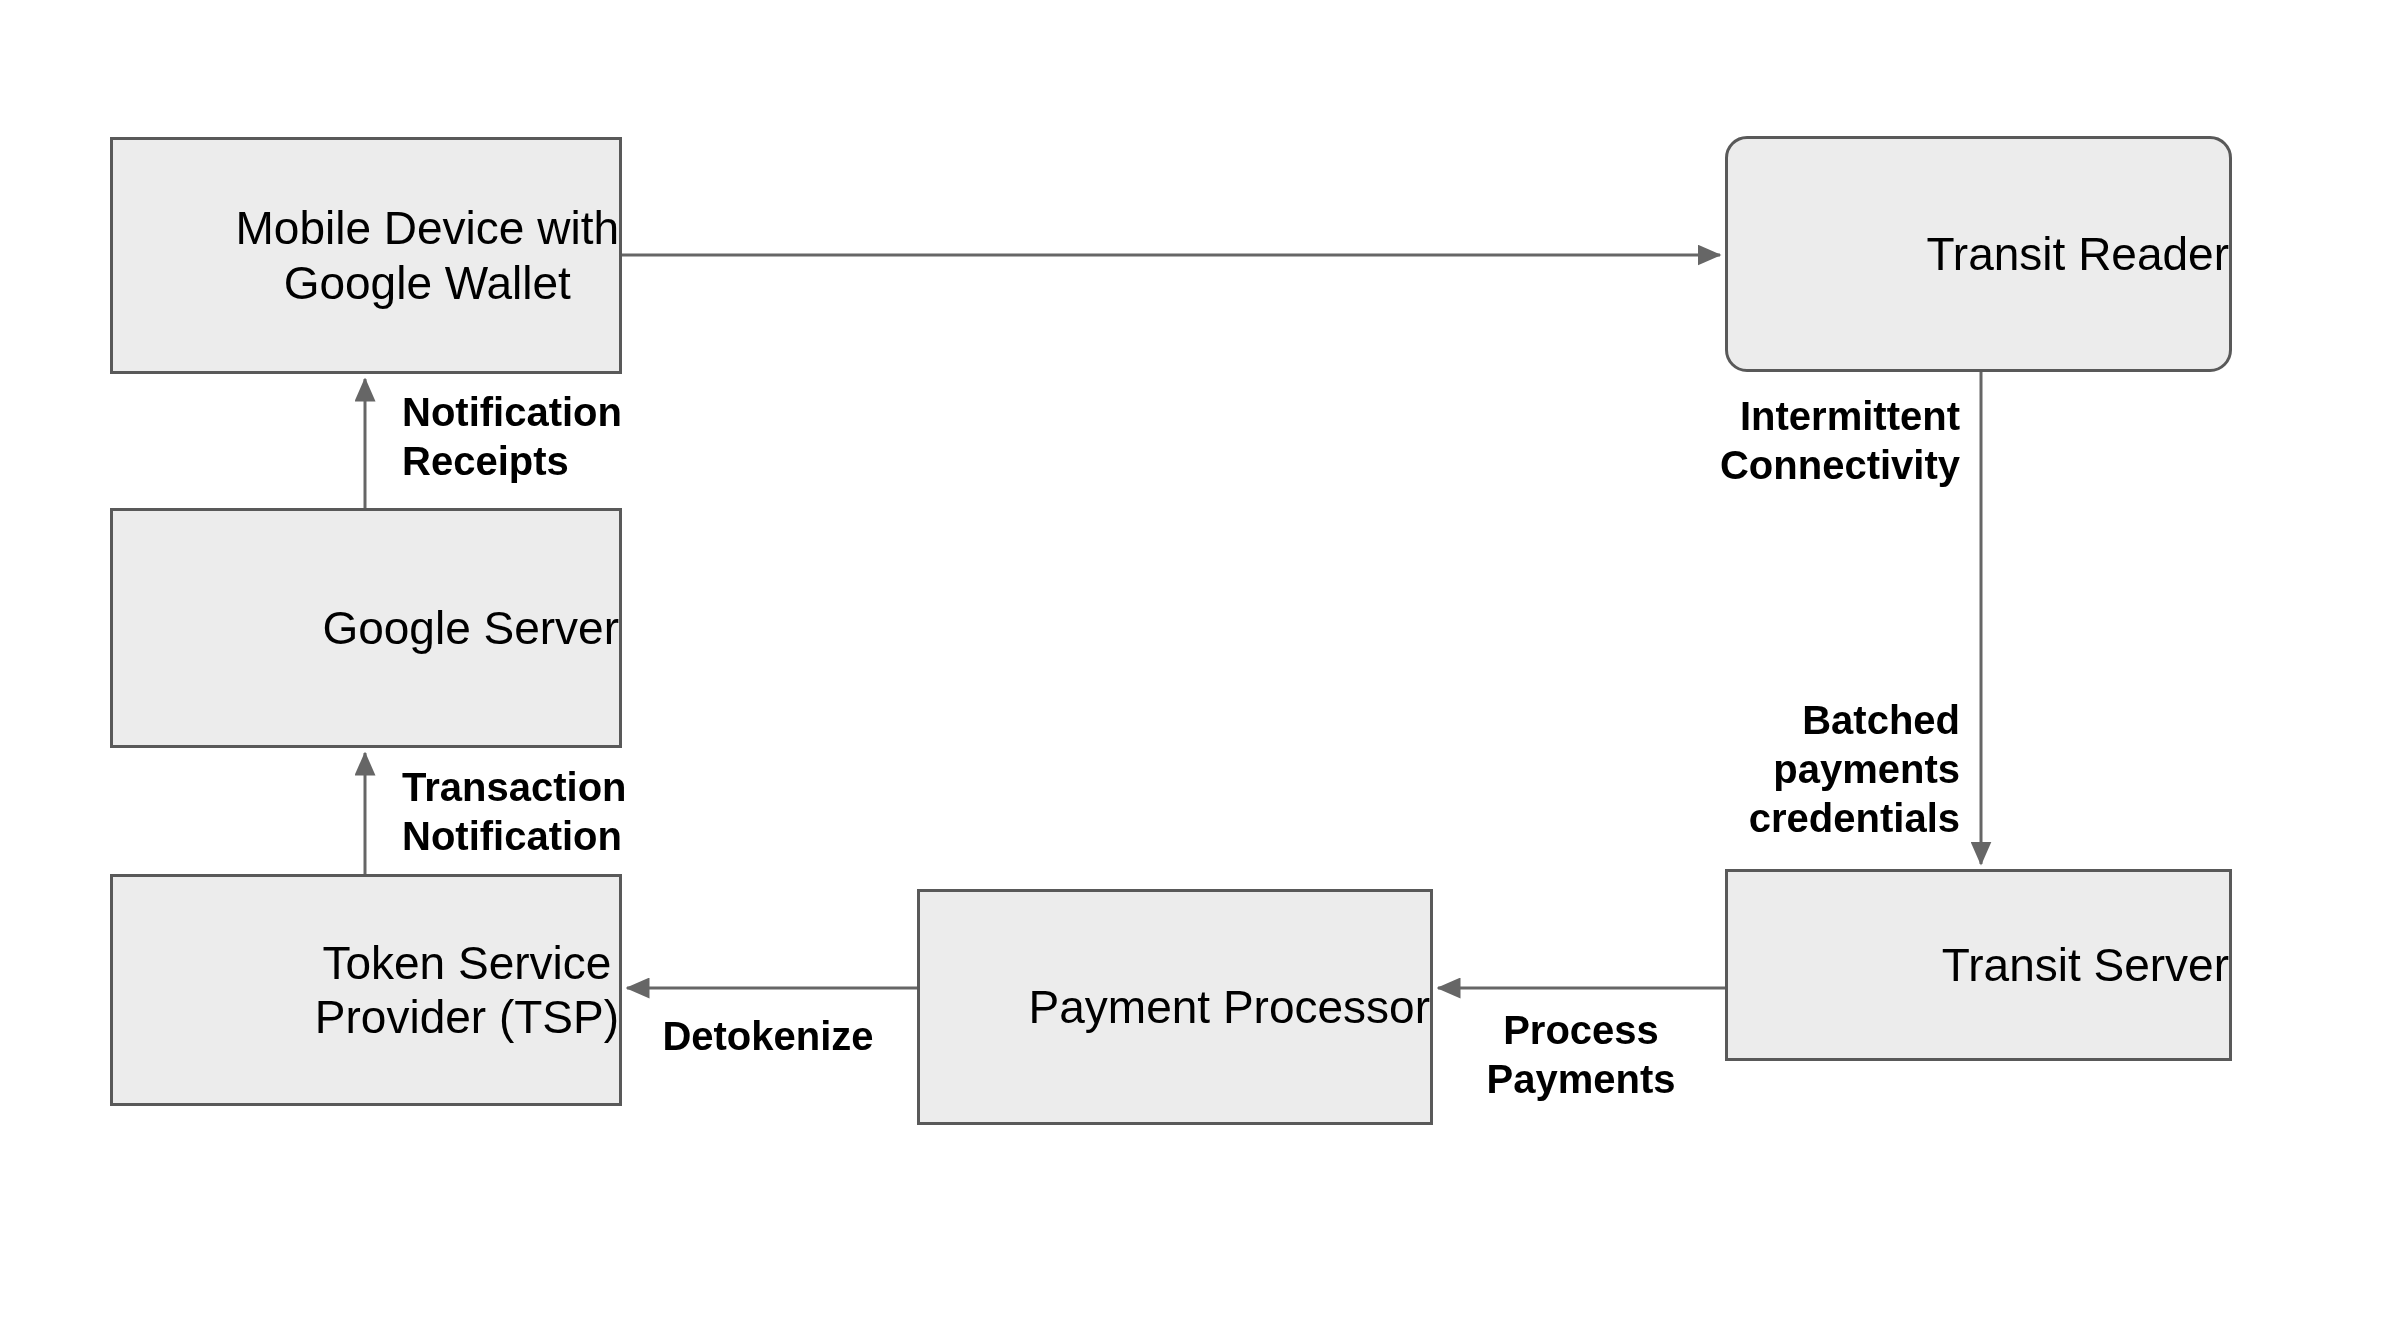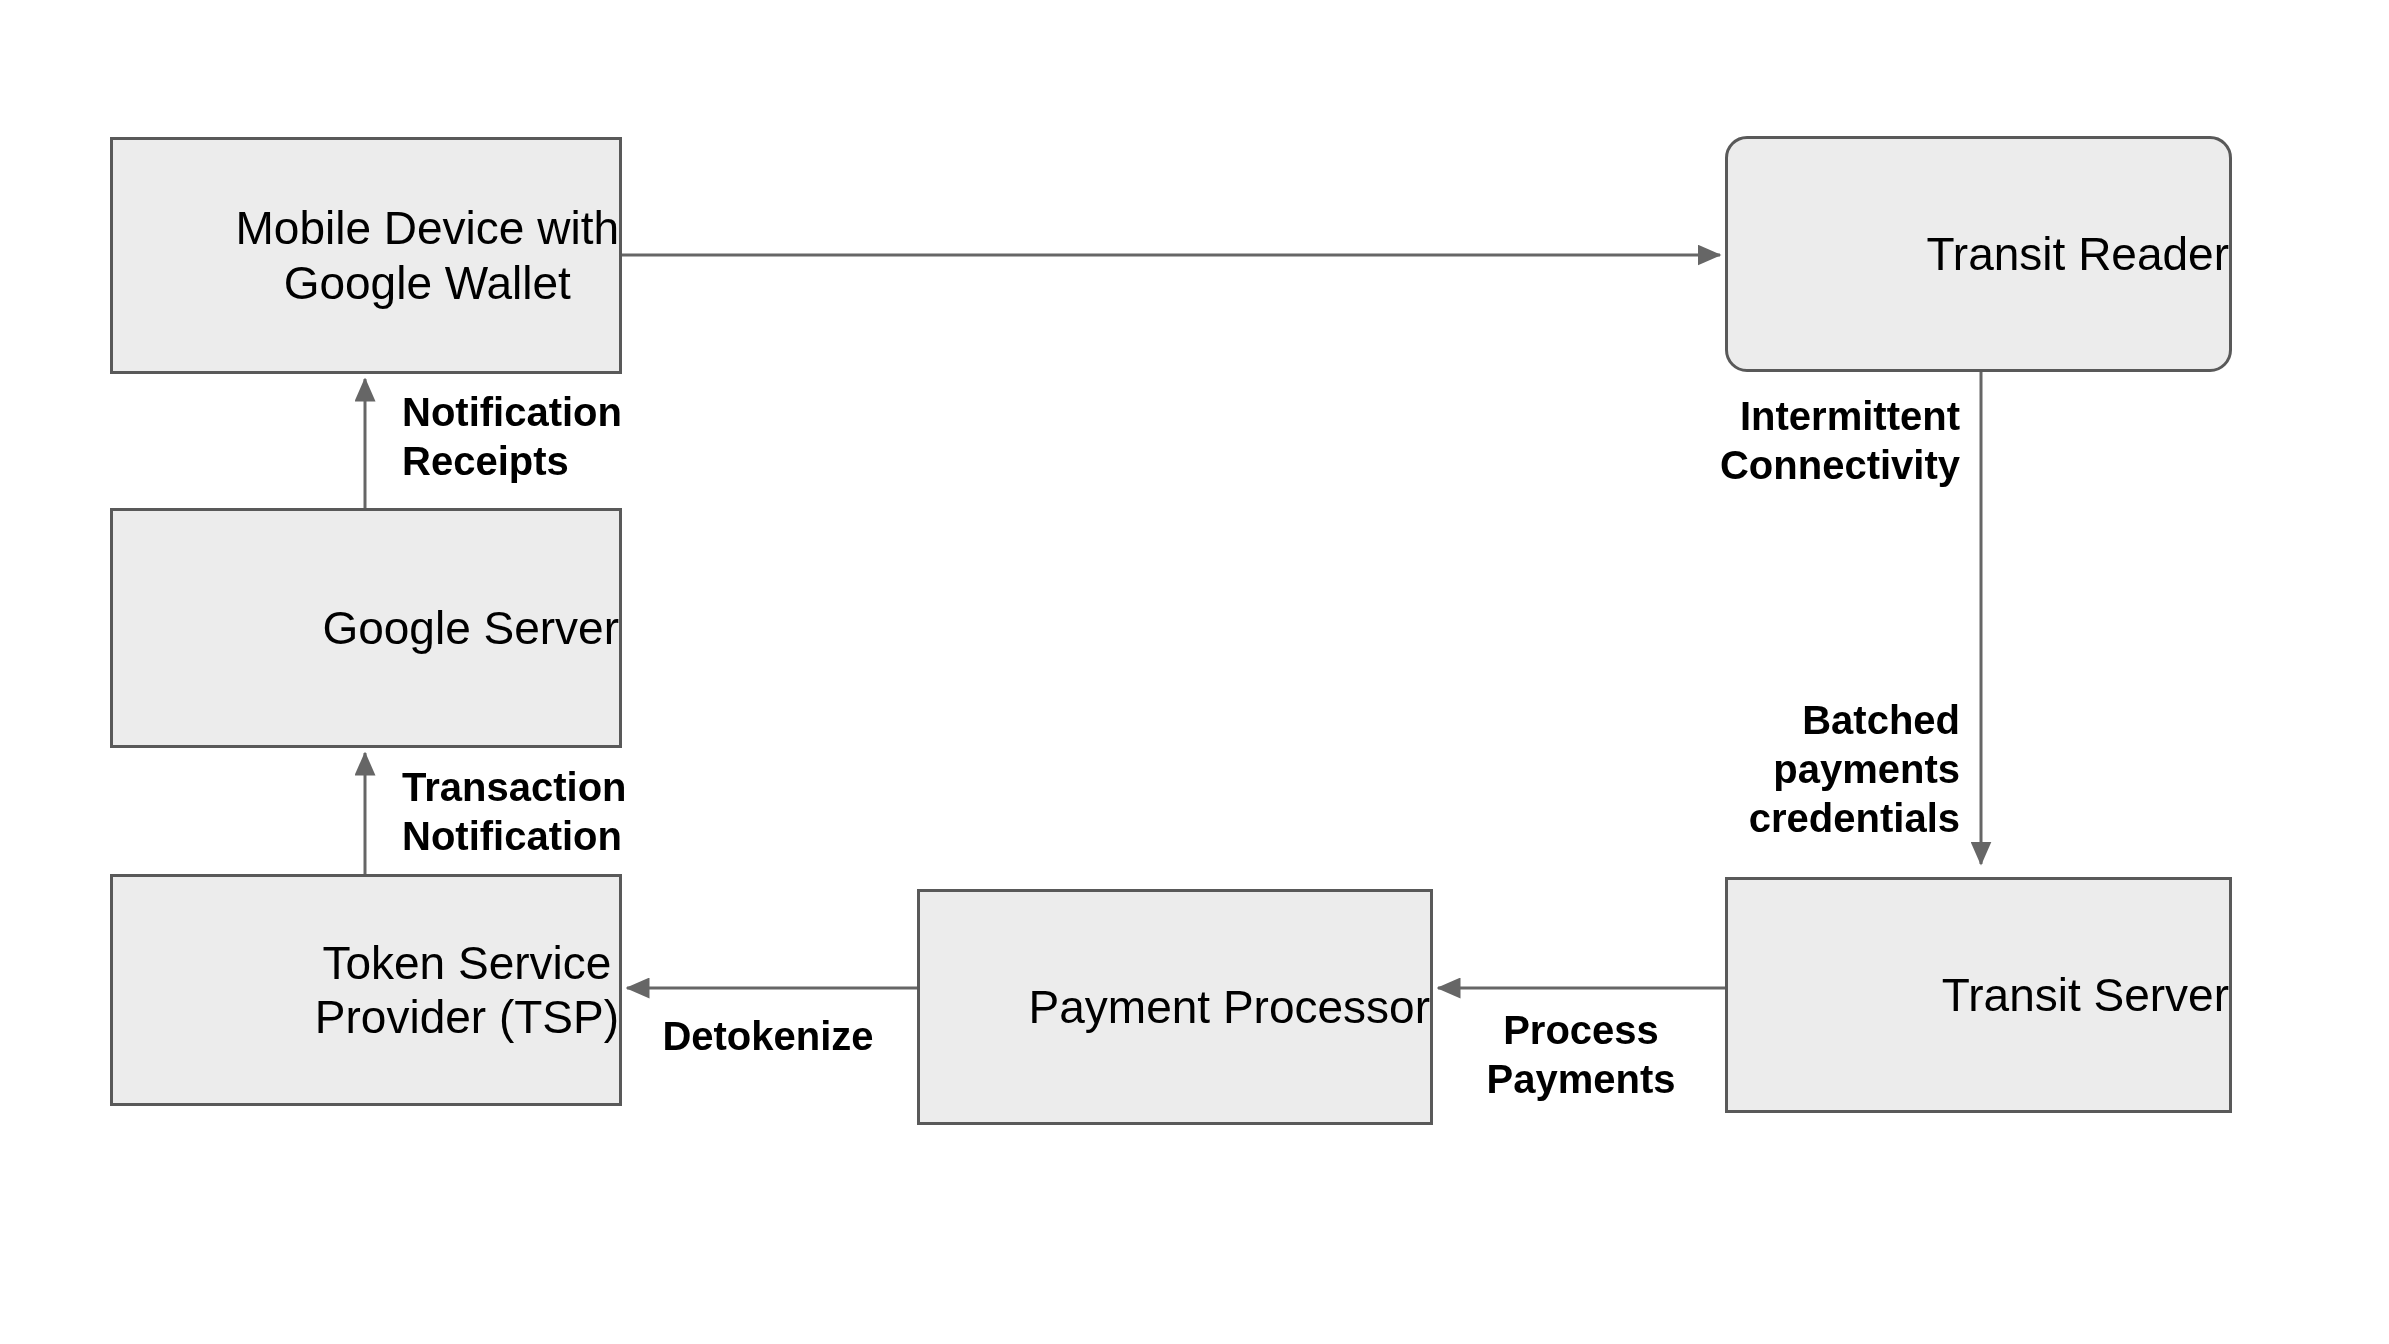--- a/index.html
+++ b/index.html
@@ -39,21 +39,21 @@
     font-size: 46px;
     font-weight: 400;
     line-height: 1.18;
     white-space: pre-line;
   }
   .node-mobile-device     { left: 110px;  top: 137px; width: 512px; height: 237px; }
   .node-google-server     { left: 110px;  top: 508px; width: 512px; height: 240px; }
   .node-tsp               { left: 110px;  top: 874px; width: 512px; height: 232px; }
   .node-transit-reader    { left: 1725px; top: 136px; width: 507px; height: 236px; border-radius: 22px; }
   .node-payment-processor { left: 917px;  top: 869px; width: 516px; height: 236px; margin-top: 20px; }
-  .node-transit-server    { left: 1725px; top: 869px; width: 507px; height: 236px; margin-top: 8px; }
+  .node-transit-server    { left: 1725px; top: 869px; width: 507px; height: 192px; }
 
   .edge-label {
     position: absolute;
     font-weight: 700;
     font-size: 40px;
     line-height: 1.22;
     white-space: pre-line;
   }
   .label-tokenized {
     left: 820px; top: 178px; width: 740px;

